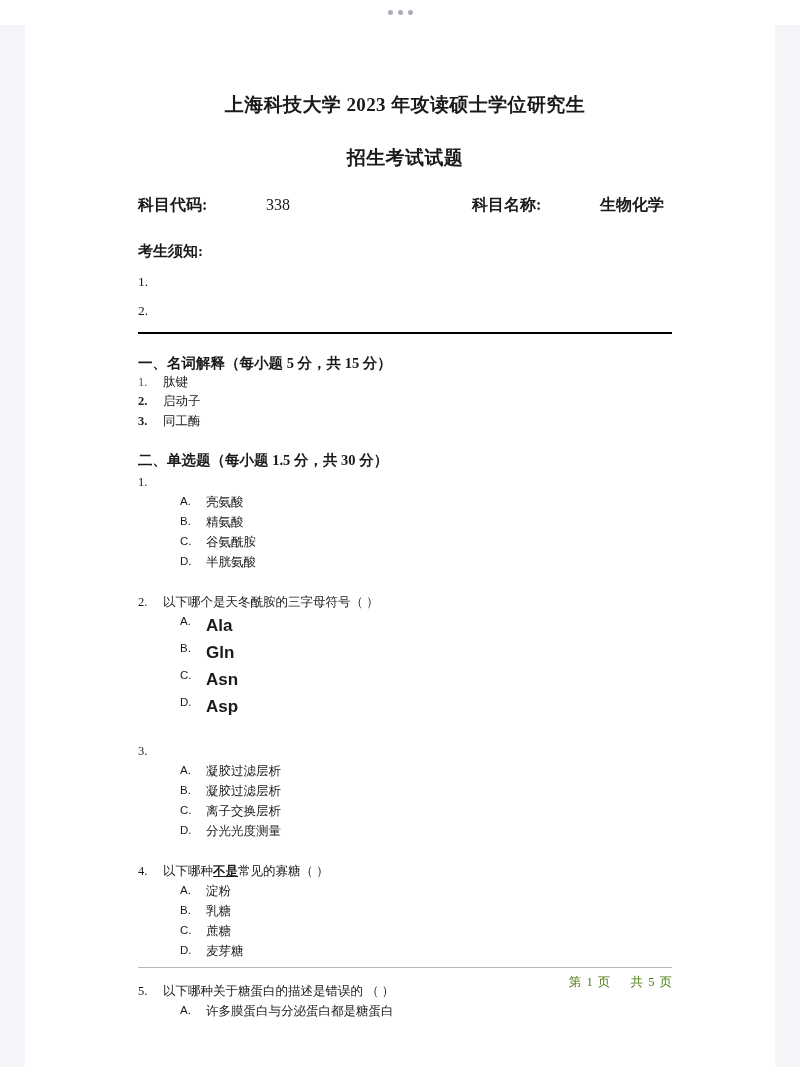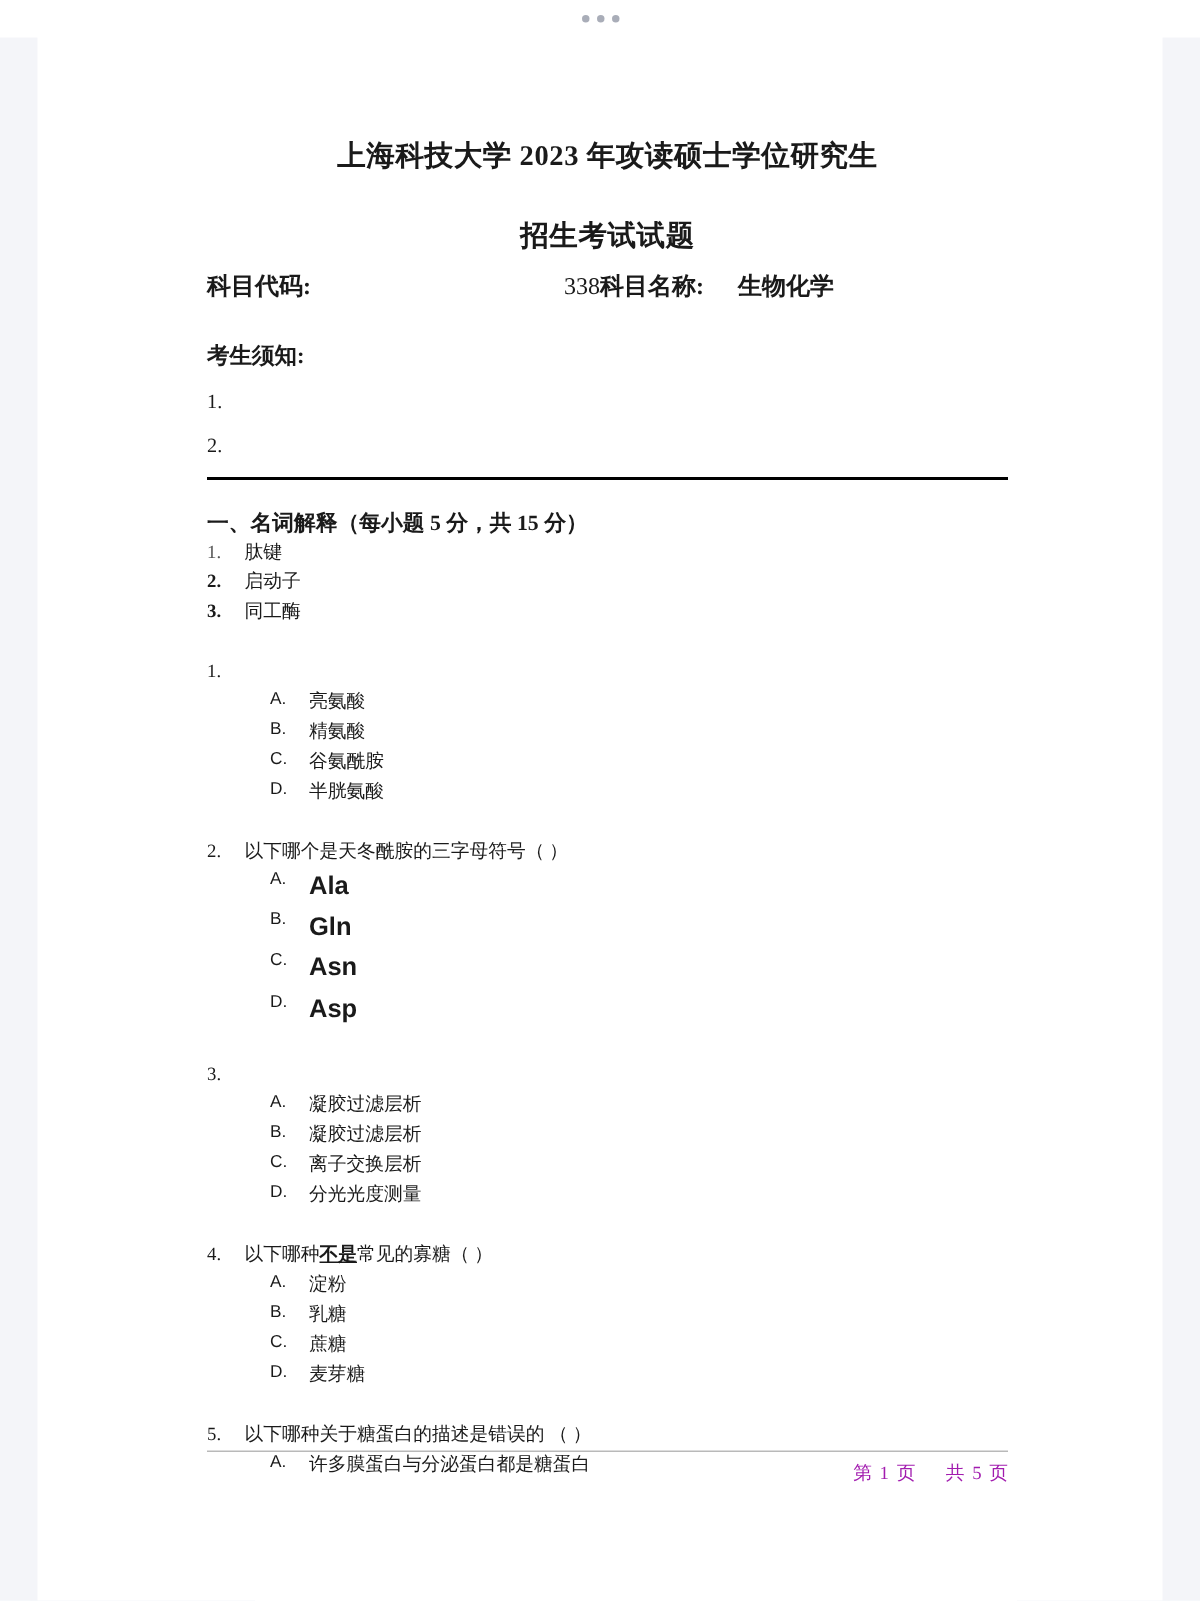--- a/index.html
+++ b/index.html
@@ -73,33 +73,34 @@
     font-size: 19px;
     font-weight: bold;
     text-align: center;
     letter-spacing: 0.4px;
     line-height: 1.0;
   }
   .doc-title.line2 {
     margin-top: 34px;
   }
   .subject-row {
-    margin-top: 14px;
+    margin-top: 28px;
     font-size: 16px;
     font-weight: bold;
     display: flex;
     align-items: baseline;
+    gap: 36px;
   }
   .subject-row .lbl { white-space: nowrap; }
   .subject-row .val {
     font-weight: normal;
     font-family: "Liberation Serif", serif;
   }
   .sc-label { width: 92px; }
-  .sc-value { width: 170px; text-align: right; }
+  .sc-value { width: 170px; }
   .sn-label { width: 92px; }
   .sn-value { font-weight: bold; }
 
   .notice-title {
     margin-top: 26px;
     font-size: 15px;
     font-weight: bold;
   }
   .notice-list {
     margin: 0;
@@ -201,21 +202,21 @@
   .rule-thin {
     border: 0;
     border-top: 1px solid #b9b9b9;
     margin: 0;
     width: 100%;
   }
   .footer-text {
     margin-top: 6px;
     text-align: right;
     font-size: 12.5px;
-    color: #a21caf;
+    color: #4d7c0f;
   }
   .footer-text span { margin-left: 2px; }
 </style>
 </head>
 <body>
 
 <div class="viewport">
 
   <div class="topbar">
     <div class="dots">
@@ -264,20 +265,21 @@
               <span class="txt">启动子</span>
             </li>
             <li>
               <span class="num">3.</span>
               <span class="txt">同工酶</span>
             </li>
           </ul>
         </div>
 
         <div class="section">
+          <div class="section-title">二、单选题（每小题 1.5 分，共 30 分）</div>
           <div id="mcq-container">
               <div class="q-block first">
                 <div class="q-stem">
                   <span class="num">1.</span>
                 </div>
                 <ul class="q-options">
                   <li>
                     <span class="opt-key">A.</span>
                     <span class="opt-text">亮氨酸</span>
                   </li>

